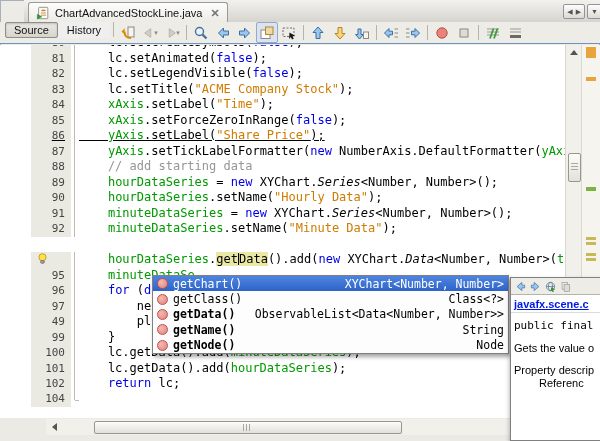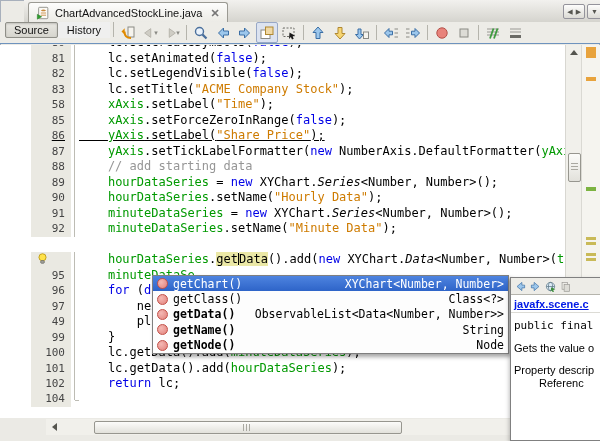--- a/index.html
+++ b/index.html
@@ -296,21 +296,21 @@
       <div class="gut">82</div>
       <div class="fold line"></div>
       <div class="codeln"><span>    lc.setLegendVisible(</span><span class="tk">false</span><span>);</span></div>
     </div>
     <div class="crow" style="top: 36.5px;">
       <div class="gut">83</div>
       <div class="fold line"></div>
       <div class="codeln"><span>    lc.setTitle(</span><span class="ts">"ACME Company Stock"</span><span>);</span></div>
     </div>
     <div class="crow" style="top: 52px;">
-      <div class="gut">58</div>
+      <div class="gut">84</div>
       <div class="fold line"></div>
       <div class="codeln"><span>    </span><span class="tf">xAxis</span><span>.setLabel(</span><span class="ts">"Time"</span><span>);</span></div>
     </div>
     <div class="crow" style="top: 67.5px;">
       <div class="gut">85</div>
       <div class="fold line"></div>
       <div class="codeln"><span>    </span><span class="tf">xAxis</span><span>.setForceZeroInRange(</span><span class="tk">false</span><span>);</span></div>
     </div>
     <div class="crow" style="top: 83px; text-decoration: underline;">
       <div class="gut">86</div>

